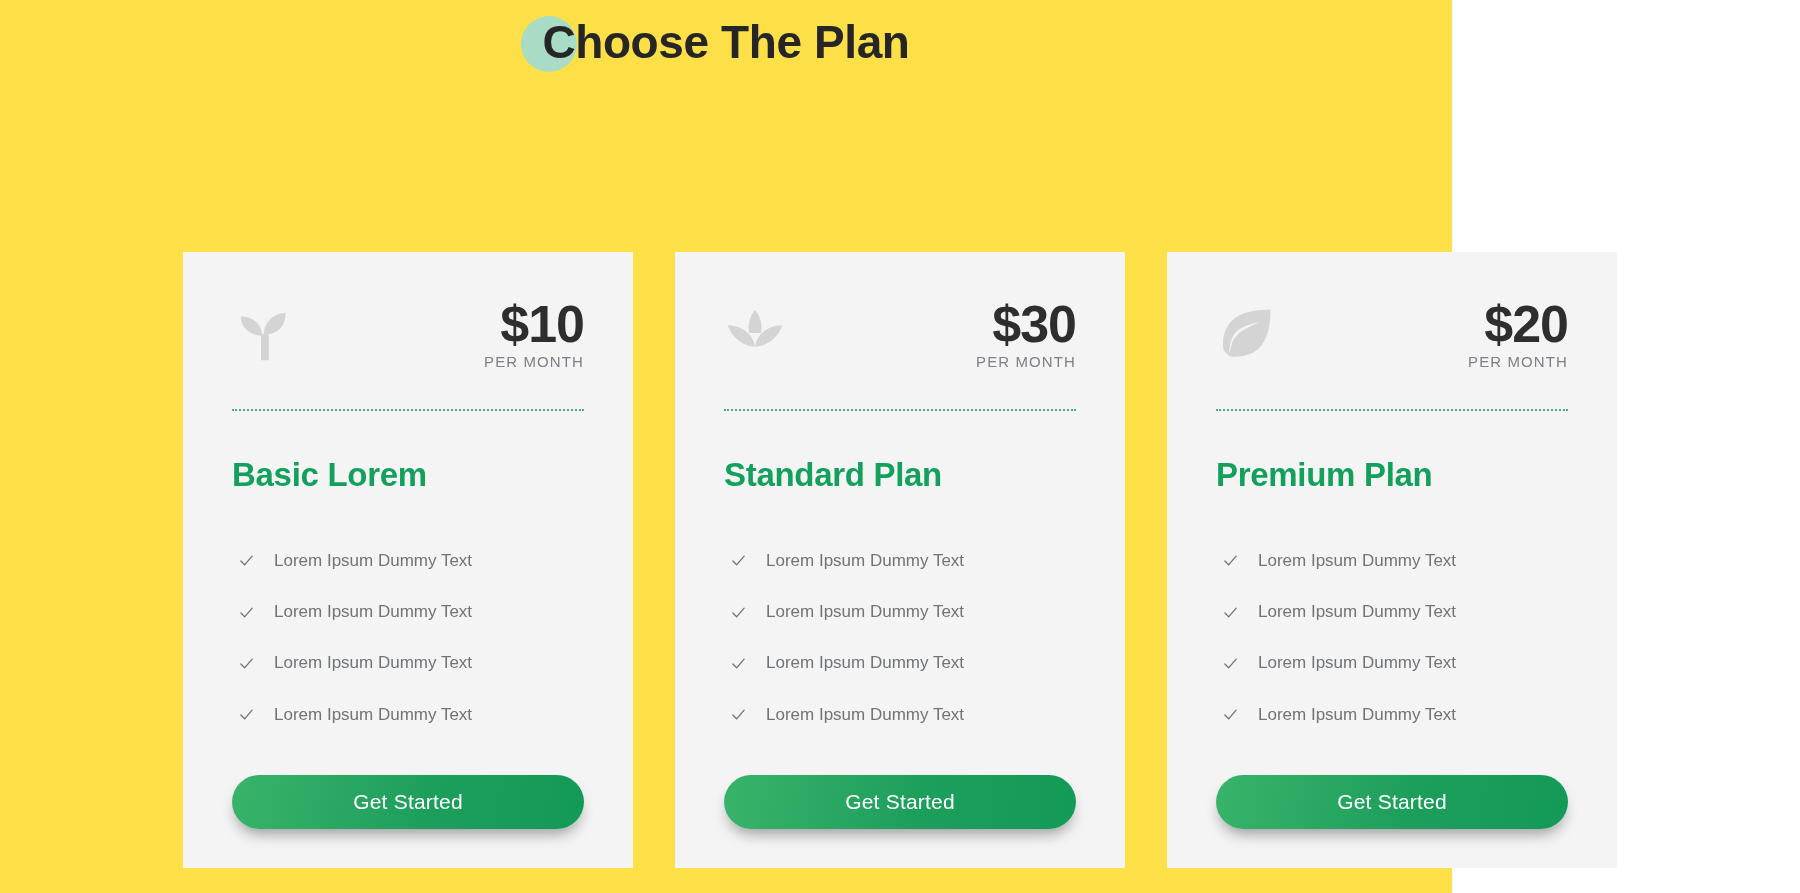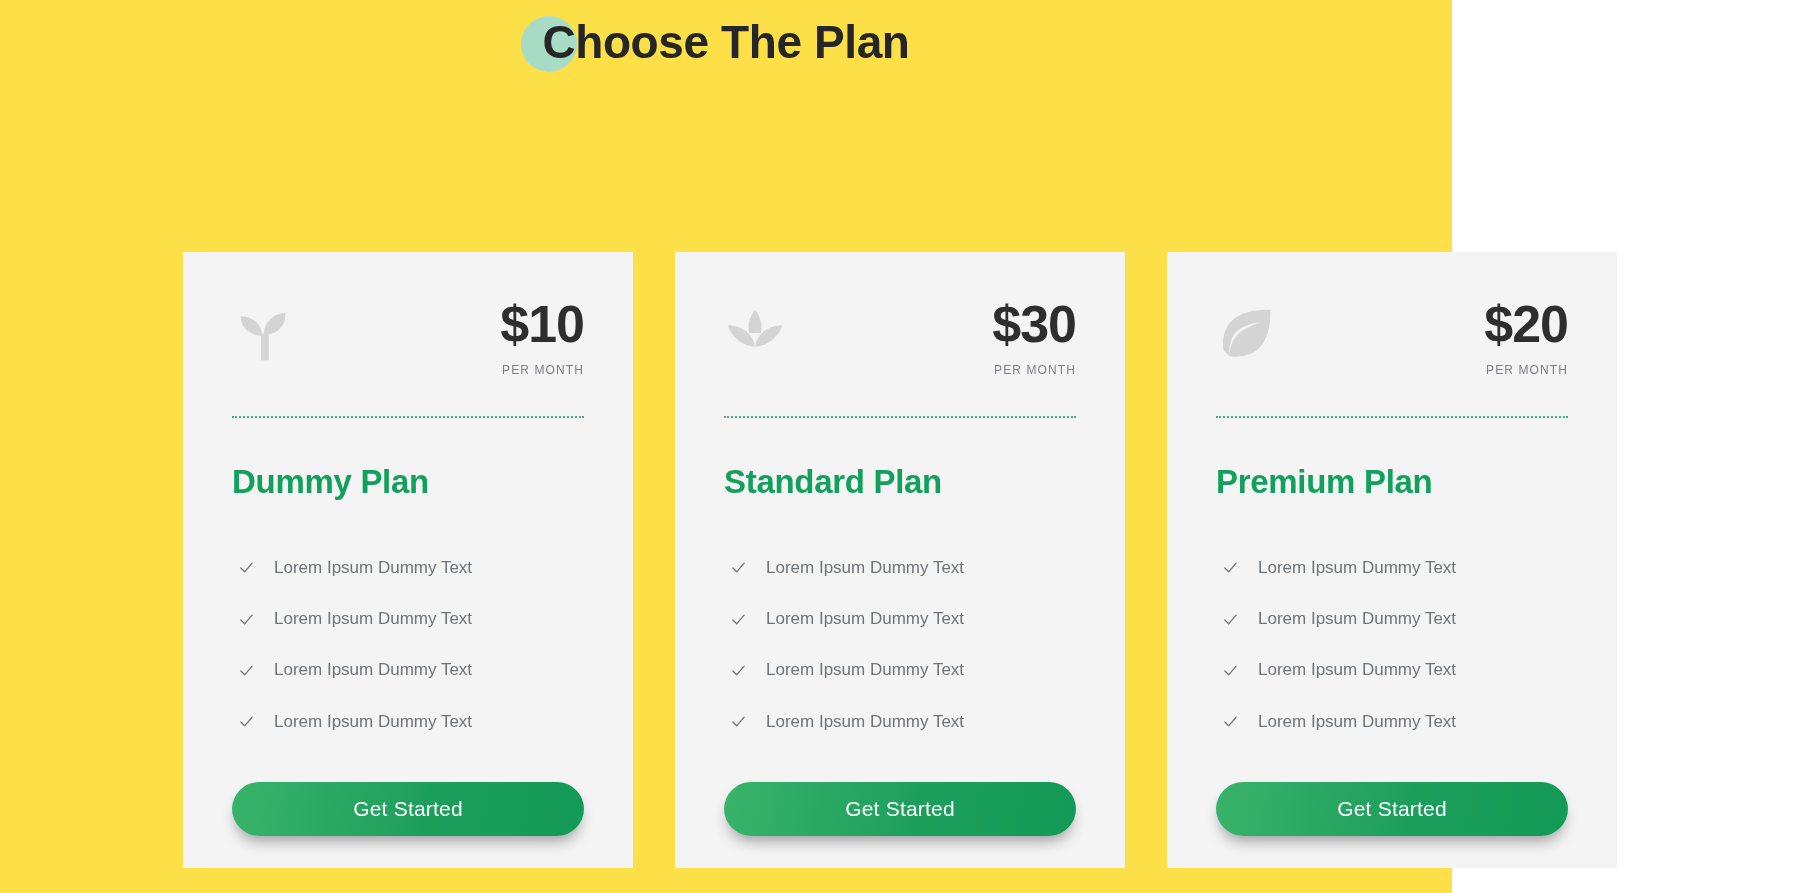--- a/index.html
+++ b/index.html
@@ -101,22 +101,22 @@
 
   .price {
     font-size: 52px;
     font-weight: bold;
     color: #2e2e2e;
     line-height: 1;
     letter-spacing: -1px;
   }
 
   .per-month {
-    margin-top: 13px;
-    font-size: 12px;
+    margin-top: 3px;
+    font-size: 15px;
     letter-spacing: 1.1px;
     color: #7b7f86;
     font-weight: normal;
   }
 
   
   .divider {
     margin-top: 39px;
     height: 0;
     border-top: 2px dotted #2aa66a;
@@ -204,21 +204,21 @@
               <path d="M33 33 C33 21 42 12 55 11 C56 24 47 33 34 34 Z"></path>
               <path d="M30 35 C18 34 9 26 9 15 C22 15 31 23 31 35 Z"></path>
             </svg>
           </span>
           <div class="price-block">
             <div class="price">$10</div>
             <div class="per-month">PER MONTH</div>
           </div>
         </div>
         <div class="divider"></div>
-        <h2 class="plan-name">Dummy Plan</h2>
+        <h2 class="plan-name">Basic Lorem</h2>
         <ul class="features">
           <li class="feature">
             <span class="check-icon">
               <svg viewBox="0 0 16 16" fill="none" stroke="#6f7479" stroke-width="1.4" stroke-linecap="round" stroke-linejoin="round">
                 <path d="M2 8.6 L6 12.6 L14 3.4"></path>
               </svg>
             </span>
             <span class="feature-text">Lorem Ipsum Dummy Text</span>
           </li>
           <li class="feature">

